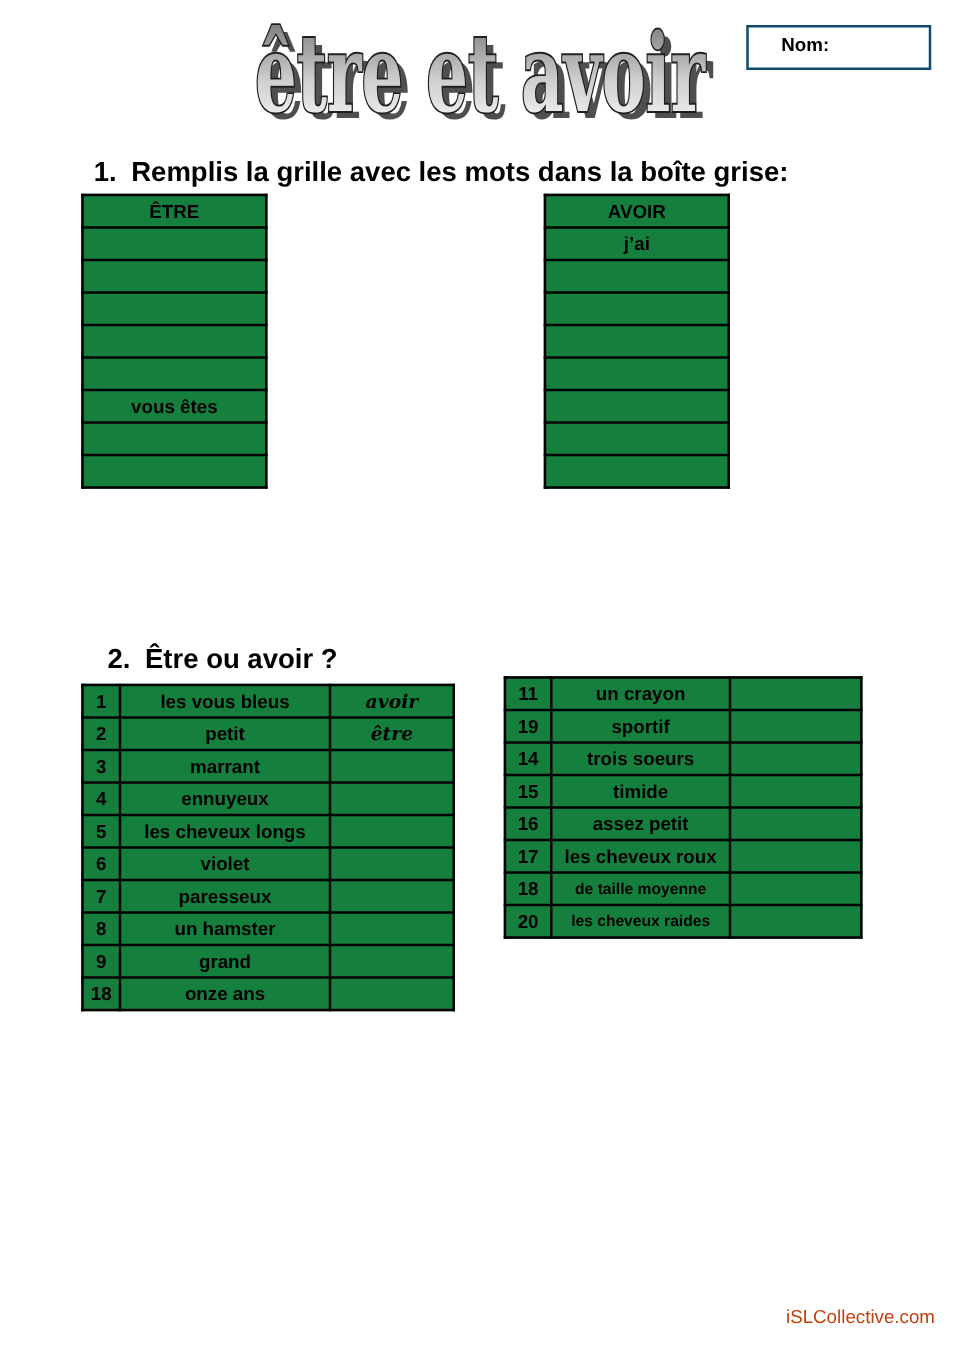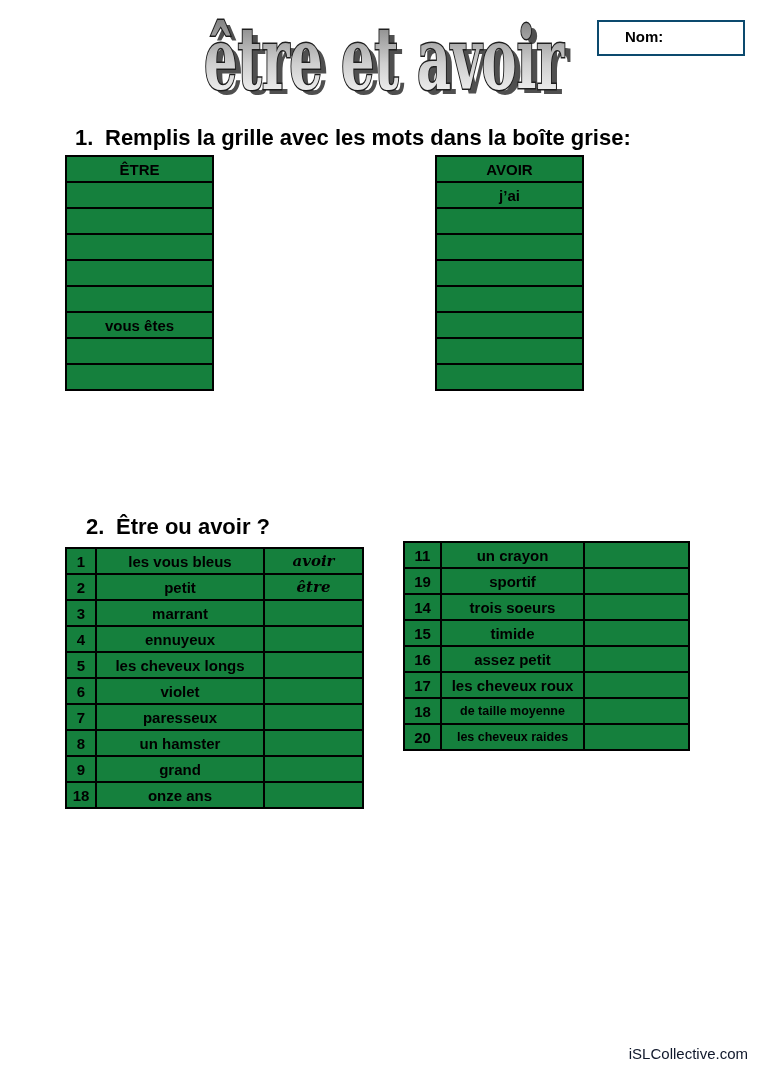--- a/index.html
+++ b/index.html
@@ -52,21 +52,21 @@
   td.num { text-align:left; padding-left:8px; }
   td.phrase.small { font-size:12.5px; }
   td.answer {
     font-family:"DejaVu Serif", serif; font-style:italic; font-weight:bold;
     font-size:16px;
   }
 
   
   .watermark {
     position:absolute; right:18px; top:1045px;
-    font-size:15px; color:#0f172a; font-weight:normal;
+    font-size:15px; color:#c2410c; font-weight:normal;
   }
 </style>
 </head>
 <body>
 
 <div class="page">
 
   <div class="title-wrap">
     <svg width="398" height="100" viewBox="0 0 398 100">
       <defs>

